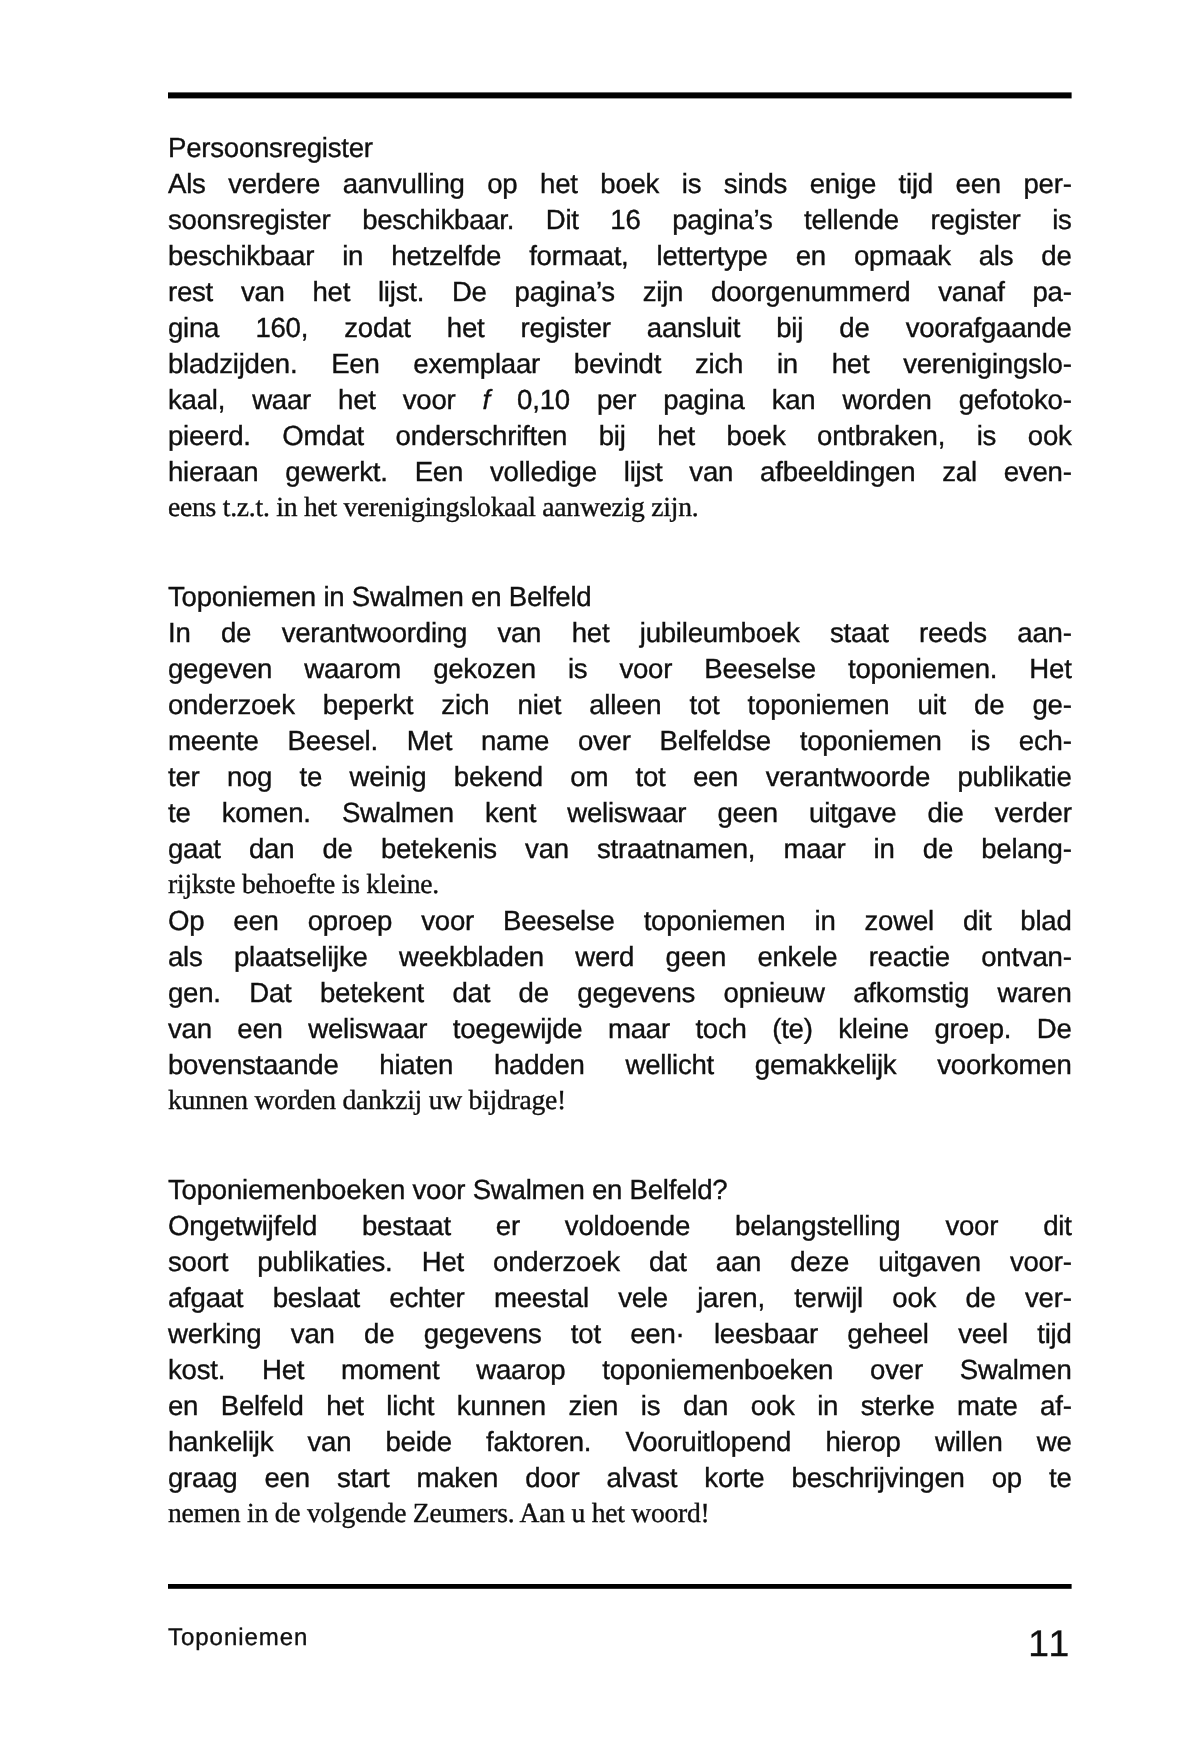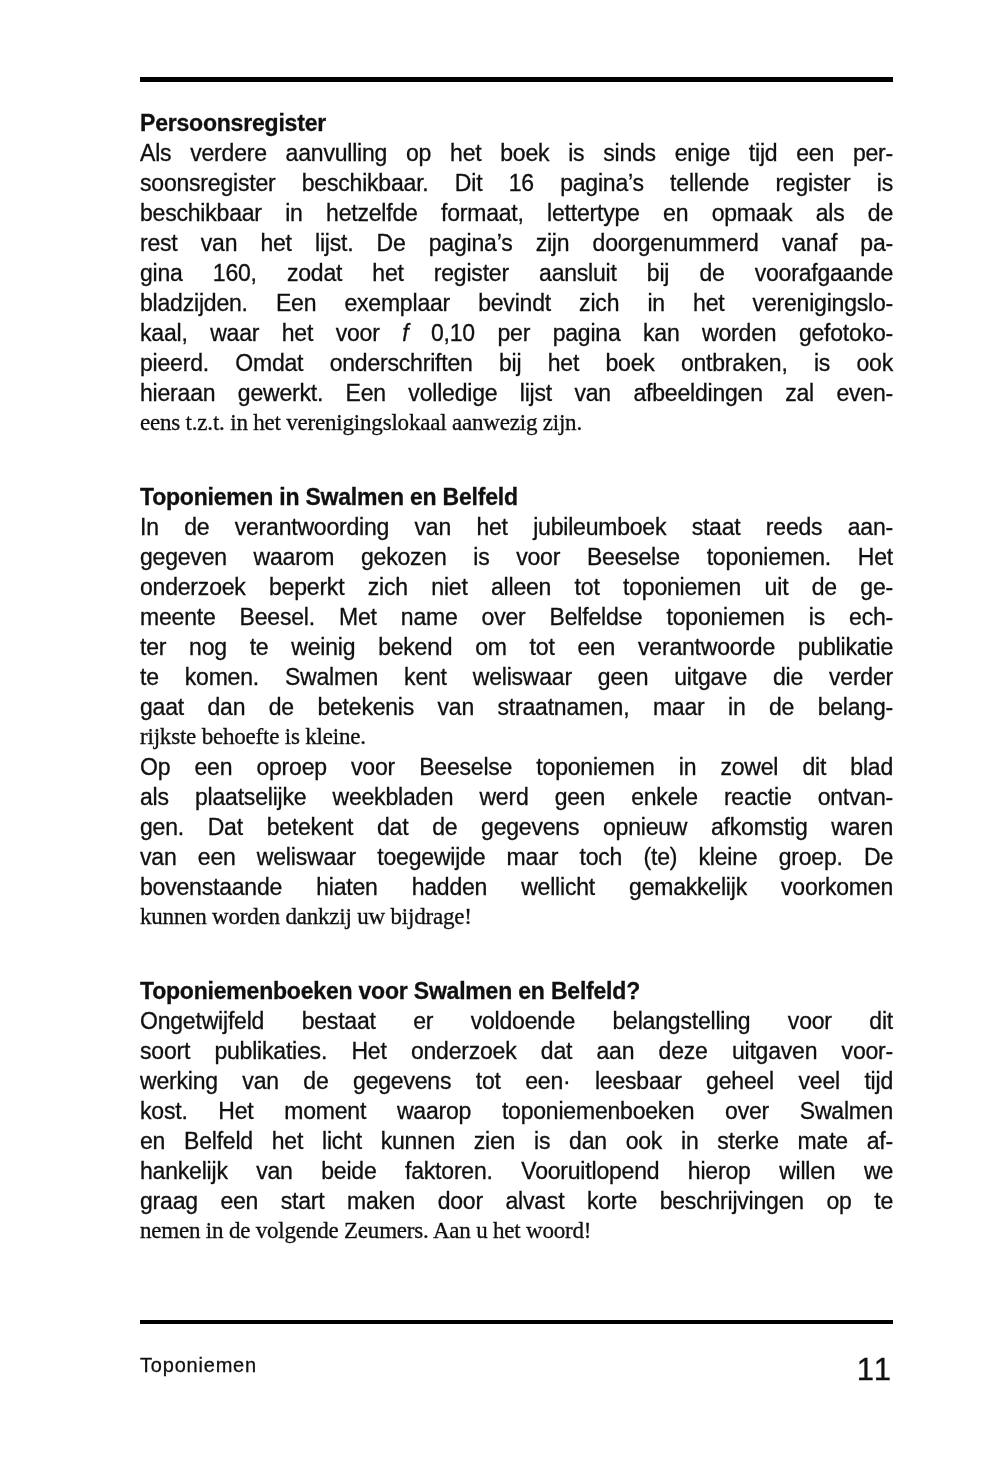--- a/index.html
+++ b/index.html
@@ -40,21 +40,21 @@
     text-align-last: justify;
     white-space: nowrap;
     overflow: visible;
   }
   .line.no-just {
     text-align: center;
     text-align-last: left;
     font-family: Liberation Serif, serif;
   }
   .heading {
-    font-weight: bold;
+    font-weight: normal;
     text-align: left;
     text-align-last: left;
   }
   .it { font-style: italic; }
   .footer-label {
     position: absolute;
     left: 140px;
     top: 1352px;
     width: 753px;
     text-align: left;
@@ -107,20 +107,21 @@
         <div class="line"><span>als plaatselijke weekbladen werd geen enkele reactie ontvan-</span></div>
         <div class="line"><span>gen. Dat betekent dat de gegevens opnieuw afkomstig waren</span></div>
         <div class="line"><span>van een weliswaar toegewijde maar toch (te) kleine groep. De</span></div>
         <div class="line"><span>bovenstaande hiaten hadden wellicht gemakkelijk voorkomen</span></div>
         <div class="line no-just"><span>kunnen worden dankzij uw bijdrage!</span></div>
       </div>
       <div class="section">
         <div class="line heading">Toponiemenboeken voor Swalmen en Belfeld?</div>
         <div class="line"><span>Ongetwijfeld bestaat er voldoende belangstelling voor dit</span></div>
         <div class="line"><span>soort publikaties. Het onderzoek dat aan deze uitgaven voor-</span></div>
+        <div class="line"><span>afgaat beslaat echter meestal vele jaren, terwijl ook de ver-</span></div>
         <div class="line"><span>werking van de gegevens tot een· leesbaar geheel veel tijd</span></div>
         <div class="line"><span>kost. Het moment waarop toponiemenboeken over Swalmen</span></div>
         <div class="line"><span>en Belfeld het licht kunnen zien is dan ook in sterke mate af-</span></div>
         <div class="line"><span>hankelijk van beide faktoren. Vooruitlopend hierop willen we</span></div>
         <div class="line"><span>graag een start maken door alvast korte beschrijvingen op te</span></div>
         <div class="line no-just"><span>nemen in de volgende Zeumers. Aan u het woord!</span></div>
       </div>
     </div>
 
   <div class="rule rule-bottom"></div>

